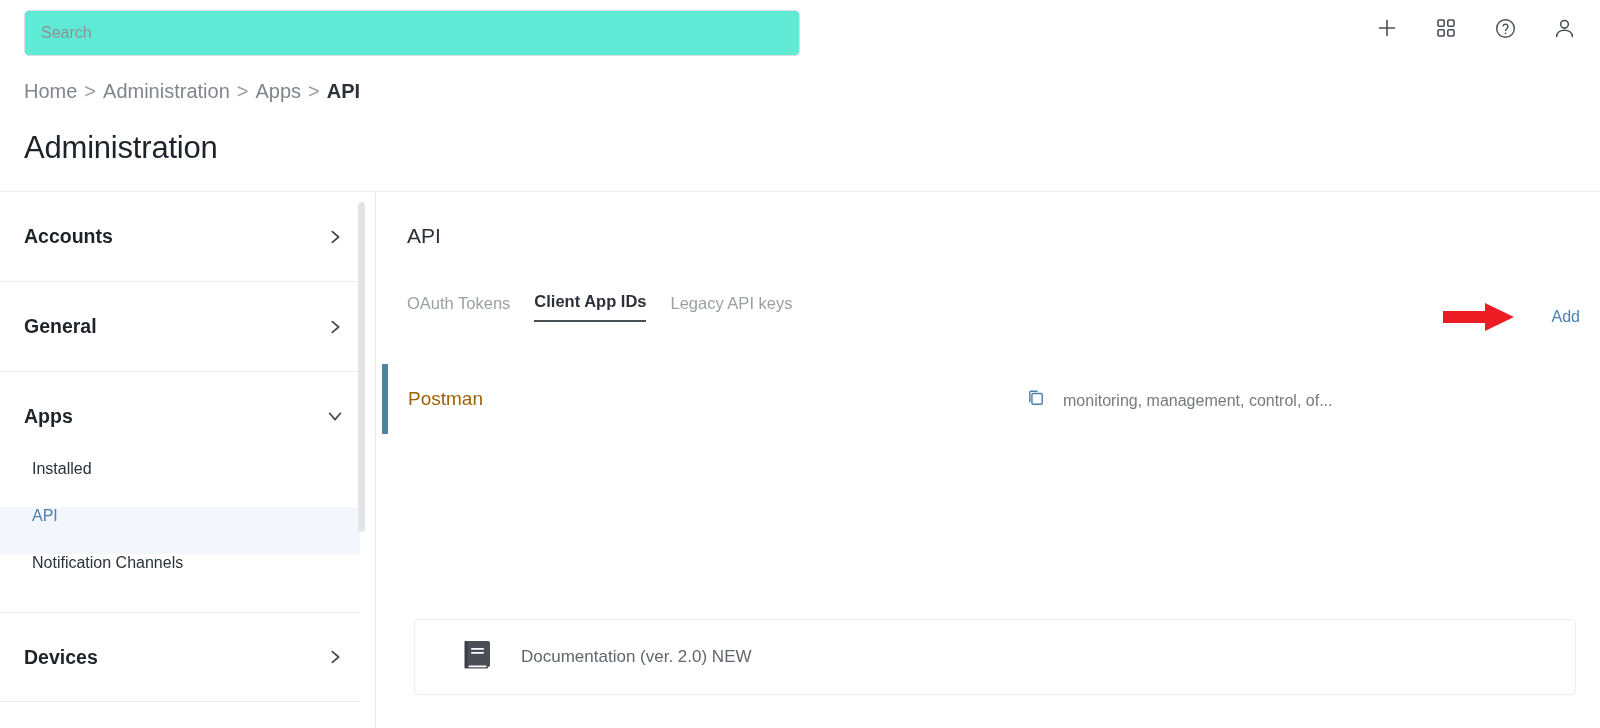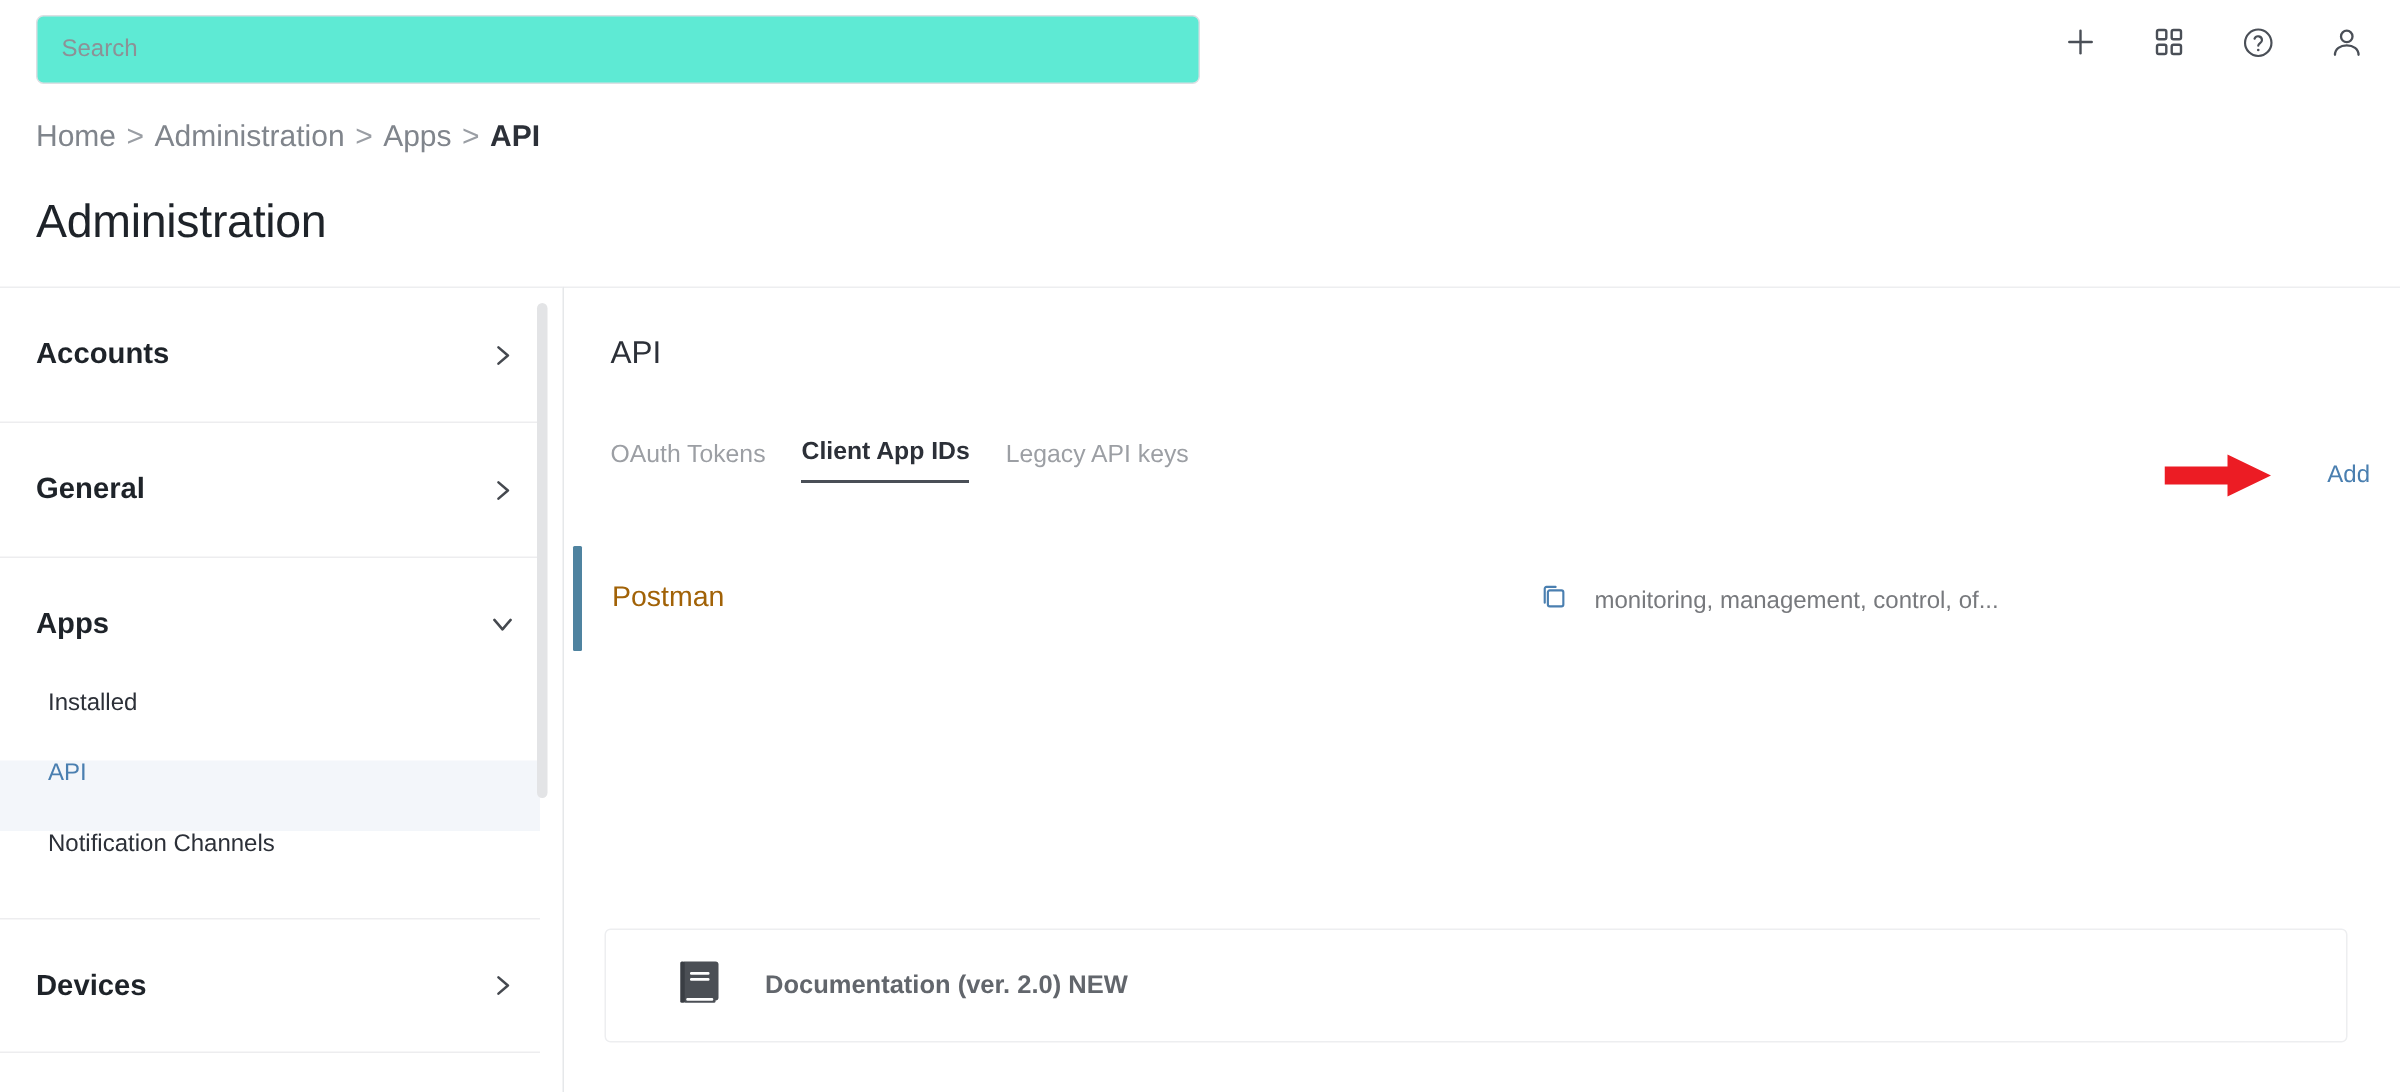--- a/index.html
+++ b/index.html
@@ -231,31 +231,30 @@
     display: flex;
     align-items: flex-end;
     gap: 16px;
   }
   .copy-icon { color: #4a7fb0; cursor: pointer; display: flex; }
   .scope-text { font-size: 16px; color: #77797d; }
 
   
   .doc-card {
     position: absolute;
-    left: 27px; top: 427px;
+    left: 38px; top: 427px;
     width: 1162px; height: 76px;
     border: 1px solid #edeef0;
     border-radius: 4px;
     display: flex;
     align-items: center;
     padding-left: 48px;
     gap: 28px;
     background: #fff;
     cursor: pointer;
-    font-weight: bold;
   }
   .doc-label { font-size: 17px; color: #62666c; }
 </style>
 </head>
 <body>
 
 <div class="topbar">
   <input class="search-input" type="text" placeholder="Search" style="">
 
   <div class="top-icons">

